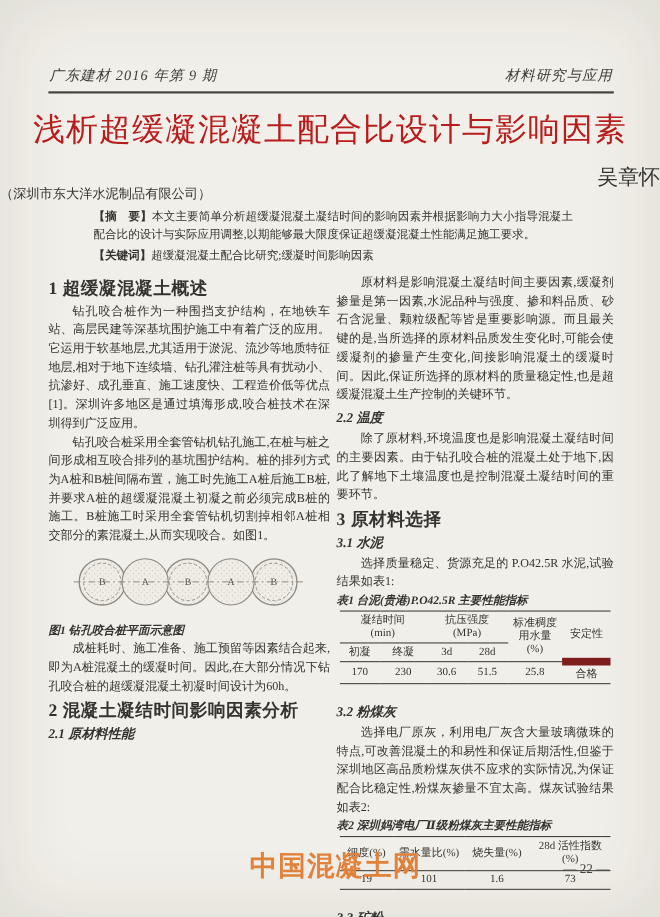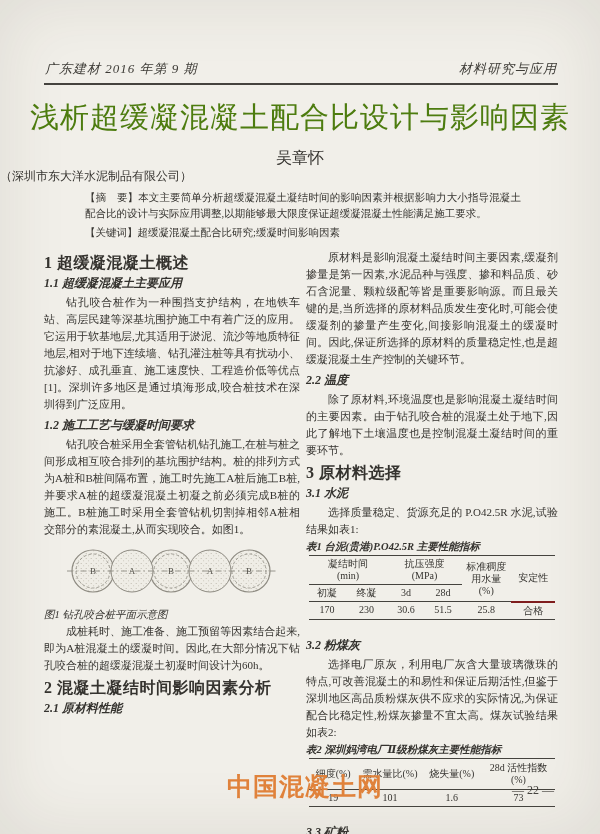--- a/index.html
+++ b/index.html
@@ -7,35 +7,35 @@
     position:relative; width:600px; height:834px; overflow:hidden;
     background:#f1efe9; color:#35332f;
     font-family:"Liberation Serif","DejaVu Serif",serif;
     box-shadow:inset 0 0 70px rgba(60,50,30,0.10);
   }
   .hdr{position:absolute; top:60px; left:45px; right:43px;
     display:flex; justify-content:space-between;
     font-size:13px; font-style:italic; color:#3d3b36; letter-spacing:1px;}
   .hdr-rule{position:absolute; top:83px; left:44px; right:42px; height:2px; background:#45433e;}
   .title{position:absolute; top:98px; left:0; width:100%; text-align:center;
-    font-size:29px; letter-spacing:1px; color:#4d7c0f; font-weight:500;}
-  .author{position:absolute; top:148px; left:0; width:100%; text-align:center; font-size:16px;}
+    font-size:29px; letter-spacing:1px; color:#b91c1c; font-weight:500;}
+  .author{position:absolute; top:148px; left:0; width:100%; text-align:right; font-size:19px;}
   .affil{position:absolute; top:168px; left:0; width:100%; text-align:left; font-size:12px;}
   .abs{position:absolute; top:190px; left:85px; width:436px;
     font-size:10.5px; line-height:16px; text-align:justify;}
-  .abs .lbl{font-weight:normal;margin-top:32px;}
+  .abs .lbl{font-weight:bold;margin-top:32px;}
   .abs p{margin:0 0 3px 0;}
   .col{position:absolute; top:249px; width:256px; font-size:11px; line-height:17px;}
   .col-l{left:44px;}
   .col-r{left:306px; width:252px;}
   .col p{margin:0; text-indent:2em; text-align:justify;}
   .h1{font-size:16px; font-weight:600; margin:5px 0 4px; letter-spacing:0.5px;}
   .h2{font-size:12px; font-weight:600; font-style:italic; margin:4px 0 2px;}
   .fig{text-align:center; margin:4px 0 1px;}
-  .fig-cap{text-align:center; font-size:10.5px; font-weight:400; font-style:italic; margin:0 0 3px; text-indent:0 !important;}
+  .fig-cap{text-align:center; font-size:10.5px; font-weight:700; font-style:italic; margin:0 0 3px; text-indent:0 !important;}
   .tbl-title{text-align:center; font-size:10.5px; font-weight:700; font-style:italic; margin:5px 0 2px; text-indent:0 !important;}
   table.ptable{width:98%; margin:0 auto 17px; border-collapse:collapse;
     font-size:10px; line-height:12px; text-align:center; color:#35332f;
     border-top:1.5px solid #45433e; border-bottom:1.5px solid #45433e;}
   table.ptable th{font-weight:normal; padding:2px 1px; white-space:pre-line; vertical-align:middle;}
   table.ptable td{padding:2px 1px;}
   tr.grp th.grp-b{border-bottom:1px solid #45433e;}
   tr.subhdr th{border-bottom:1px solid #45433e;}
   tr.hdr2 th{border-bottom:1px solid #45433e; padding:3px 1px;}
   .footer-mark{position:absolute; left:46px; top:836px; font-size:11px; color:#7b786f;text-align:center;}
@@ -58,23 +58,21 @@
   <div class="author">吴章怀</div>
   <div class="affil">（深圳市东大洋水泥制品有限公司）</div>
 
   <div class="abs">
     <p><span class="lbl">【摘　要】</span><span>本文主要简单分析超缓凝混凝土凝结时间的影响因素并根据影响力大小指导混凝土配合比的设计与实际应用调整,以期能够最大限度保证超缓凝混凝土性能满足施工要求。</span></p>
     <p><span class="lbl">【关键词】</span><span>超缓凝混凝土配合比研究;缓凝时间影响因素</span></p>
   </div>
 
   <div class="col col-l">
     <div class="h1">1 超缓凝混凝土概述</div>
-    <div class="h2">1.1 超缓凝混凝土主要应用</div>
     <p>钻孔咬合桩作为一种围挡支护结构，在地铁车站、高层民建等深基坑围护施工中有着广泛的应用。它运用于软基地层,尤其适用于淤泥、流沙等地质特征地层,相对于地下连续墙、钻孔灌注桩等具有扰动小、抗渗好、成孔垂直、施工速度快、工程造价低等优点[1]。深圳许多地区是通过填海形成,咬合桩技术在深圳得到广泛应用。</p>
-    <div class="h2">1.2 施工工艺与缓凝时间要求</div>
     <p>钻孔咬合桩采用全套管钻机钻孔施工,在桩与桩之间形成相互咬合排列的基坑围护结构。桩的排列方式为A桩和B桩间隔布置，施工时先施工A桩后施工B桩,并要求A桩的超缓凝混凝土初凝之前必须完成B桩的施工。B桩施工时采用全套管钻机切割掉相邻A桩相交部分的素混凝土,从而实现咬合。如图1。</p>
 
     <div class="fig">
       <svg width="214" height="58" viewBox="0 0 214 58">
         <defs>
           <pattern id="stip" width="5" height="5" patternUnits="userSpaceOnUse">
             <rect width="5" height="5" fill="#efede6"></rect>
             <circle cx="1.2" cy="1.5" r="0.55" fill="#b9b5a8"></circle>
             <circle cx="3.6" cy="3.8" r="0.5" fill="#c2beb1"></circle>
           </pattern>
@@ -132,21 +130,21 @@
         </colgroup>
       <tbody>
           <tr class="grp">
         <th colspan="2" class="grp-b">凝结时间
 (min)</th>
         <th colspan="2" class="grp-b">抗压强度
 (MPa)</th>
         <th rowspan="2" style="border-bottom:1px solid #45433e">标准稠度
 用水量
 (%)</th>
-        <th rowspan="2" style="border-bottom:2px solid #7f1d1d">安定性</th>
+        <th rowspan="2" style="border-bottom:7px solid #7f1d1d">安定性</th>
       </tr>
       <tr class="subhdr">
         <th>初凝</th>
         <th>终凝</th>
         <th>3d</th>
         <th>28d</th>
       </tr>
       <tr>
         <td>170</td>
         <td>230</td>

